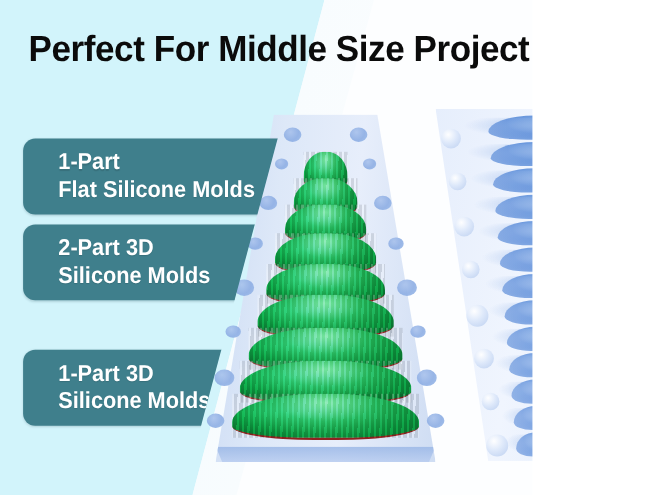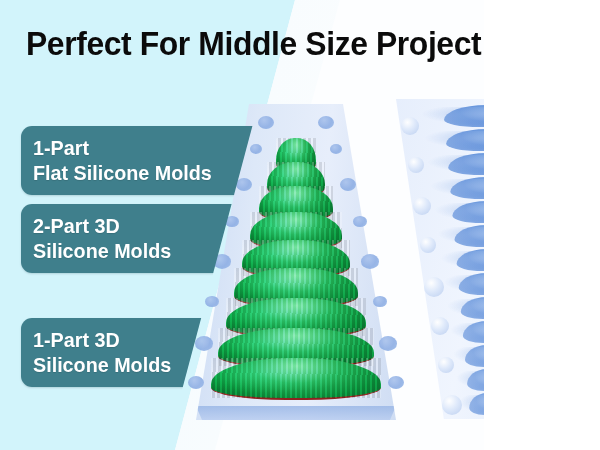--- a/index.html
+++ b/index.html
@@ -34,21 +34,21 @@
     white-space:nowrap;
   }
 
   
   .pills{position:absolute;left:0;top:0;width:600px;height:450px;
          clip-path:polygon(0 0, 286px 0, 166px 450px, 0 450px);}
   .pill{
     position:absolute;left:21px;
     background:#3f7f8c;border-radius:11px;
     color:#ffffff;box-sizing:border-box;
-    padding:9px 16px 10px 12px;
+    padding:9px 16px 10px 32px;
     box-shadow:0 1px 2px rgba(20,60,70,.18);
   }
   .pill .l1,.pill .l2{
     display:block;white-space:nowrap;
     font-family:"Liberation Sans Narrow","Liberation Sans",sans-serif;
     font-size:21px;line-height:25px;font-weight:bold;
     transform:scaleX(.94);transform-origin:left center;
     text-shadow:0 1px 1px rgba(0,0,0,.12);
   }
   #pill1{top:126px;width:260px;}

